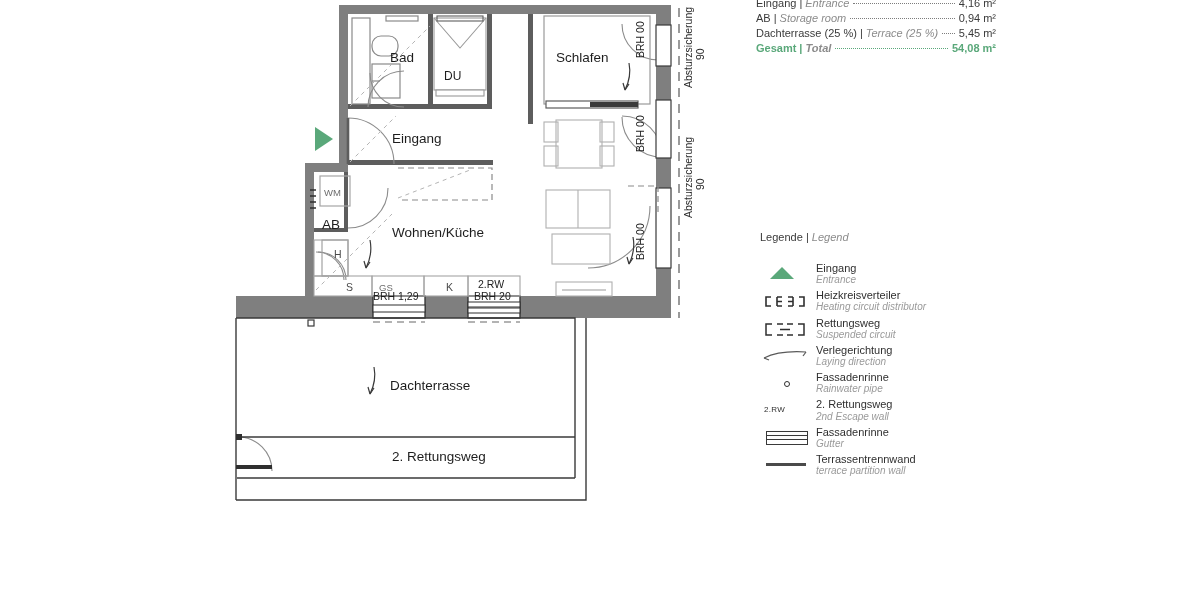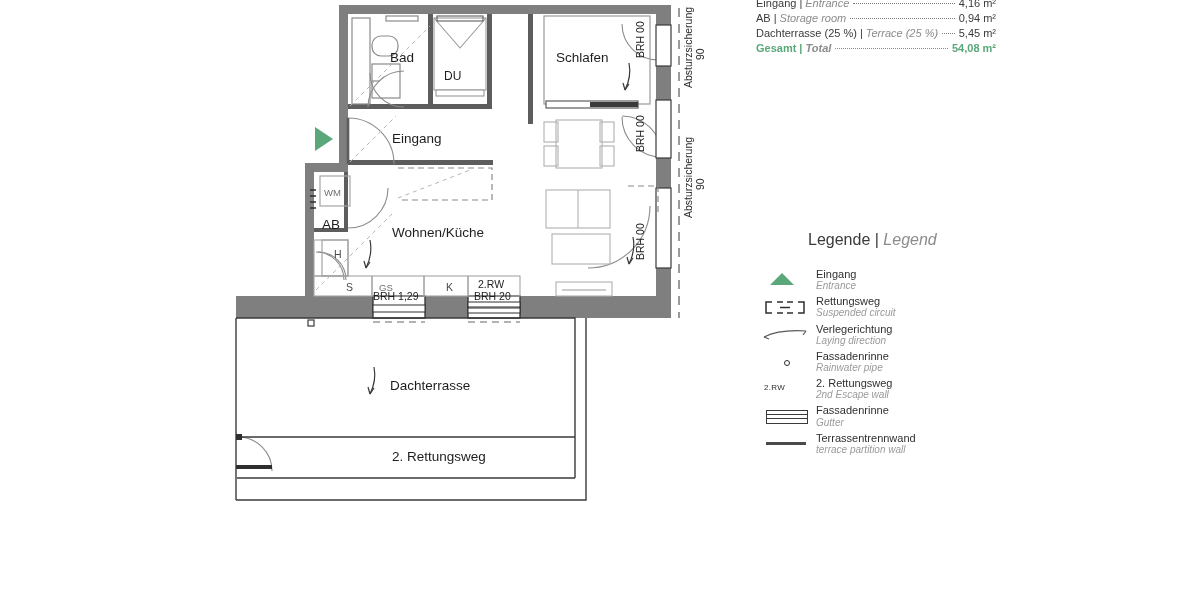--- a/index.html
+++ b/index.html
@@ -25,21 +25,21 @@
     flex: 1 1 auto; margin: 0 4px;
     border-bottom: 1px dotted #7d7d7d;
     transform: translateY(-3px);
   }
   .area-row .val { font-variant-numeric: tabular-nums; }
   .area-row.total { color: #5aa87a; font-weight: bold; }
   .area-row.total .dots { border-bottom: 1px dotted #5aa87a; }
 
   
   .legend { position: absolute; left: 760px; top: 231px; width: 260px; }
-  .legend-title { font-size: 16px; color: #3a3a3a; margin-bottom: 18px; white-space: nowrap; margin-left: 48px; }
+  .legend-title { font-size: 11px; color: #3a3a3a; margin-bottom: 18px; white-space: nowrap; }
   .legend-title .en { font-style: italic; color: #8b8b8b; }
   .legend-list { position: relative; }
   .legend-item { display: flex; align-items: center; height: 27.3px; }
   .legend-sym {
     width: 56px; min-width: 56px; height: 27px;
     position: relative;
   }
   .legend-text { line-height: 12.2px; padding-bottom: 1px; }
   .legend-text .de { font-size: 11px; color: #2f2f2f; display: block; white-space: nowrap; }
   .legend-text .en { font-size: 10px; color: #9a9a9a; font-style: italic; display: block; white-space: nowrap; }
@@ -148,20 +148,36 @@
         <div class="legend-sym">
           <div class="sym-tri"></div>
         </div>
         <div class="legend-text">
           <span class="de">Eingang</span>
           <span class="en">Entrance</span>
         </div>
       </div>
 
 
+      <div class="legend-item">
+        <div class="legend-sym">
+          <svg width="56" height="27" viewBox="0 0 56 27">
+            <g fill="none" stroke="#2f2f2f" stroke-width="1.6">
+              <path d="M11 9 H6 V18 H11"></path>
+              <path d="M17 9 H22 M17 13.5 H22 M17 18 H22 M17 9 V18"></path>
+              <path d="M33 9 H28 M33 13.5 H28 M33 18 H28 M33 9 V18"></path>
+              <path d="M39 9 H44 V18 H39"></path>
+            </g>
+          </svg>
+        </div>
+        <div class="legend-text">
+          <span class="de">Heizkreisverteiler</span>
+          <span class="en">Heating circuit distributor</span>
+        </div>
+      </div>
 
       <div class="legend-item">
         <div class="legend-sym">
           <svg width="56" height="27" viewBox="0 0 56 27">
             <g fill="none" stroke="#2f2f2f" stroke-width="1.5">
               <path d="M12 8 H6 V19 H12"></path>
               <path d="M38 8 H44 V19 H38"></path>
               <path d="M17 8 H23 M17 19 H23"></path>
               <path d="M27 8 H33 M27 19 H33"></path>
               <path d="M20 13.5 H30"></path>

